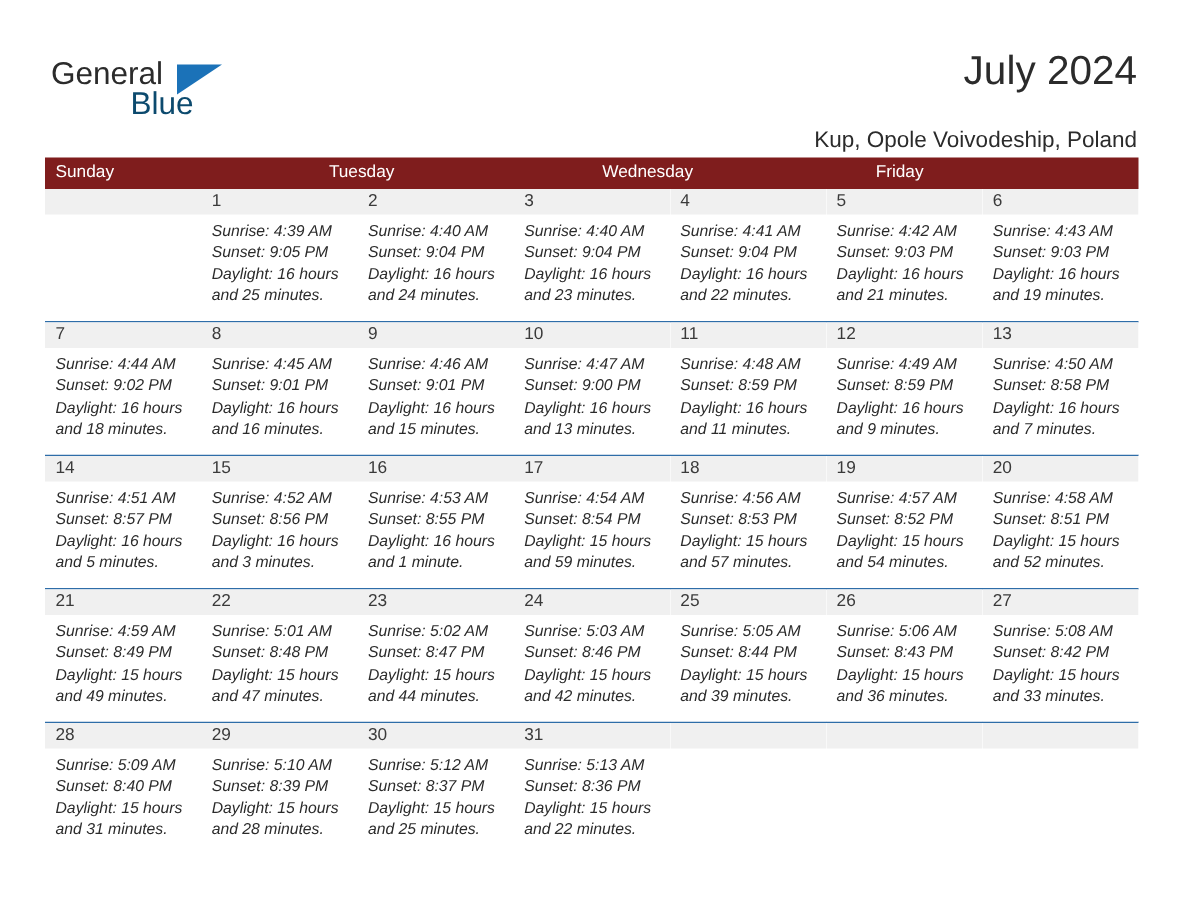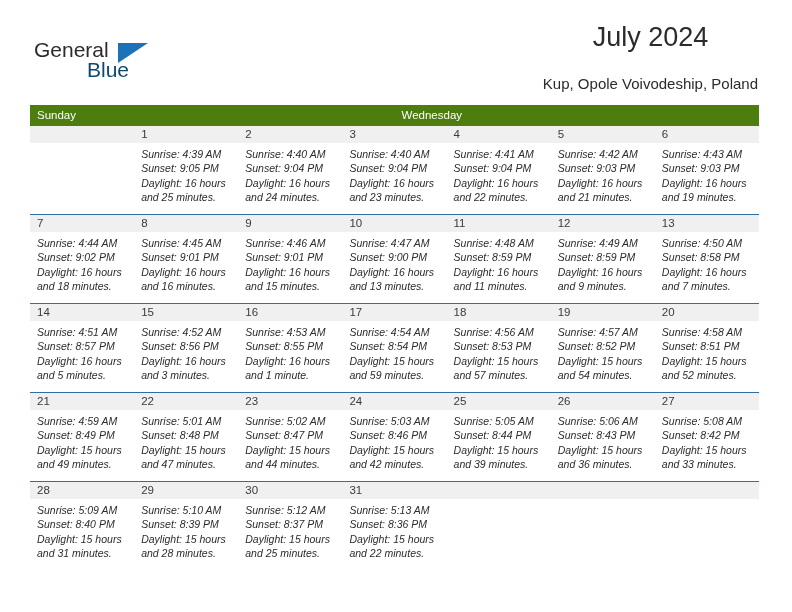--- a/index.html
+++ b/index.html
@@ -59,22 +59,22 @@
     left: 84px;
     top: 5px;
     width: 0;
     height: 0;
     border-left: 30px solid #1b72b8;
     border-bottom: 20px solid transparent;
   }
   .title-block {
     position: absolute;
     right: 34px;
-    top: 20px;
-    text-align: center;
+    top: 30px;
+    text-align: right;
   }
   .cal-title {
     font-size: 27px;
     color: #2b2b2b;
     line-height: 34px;
     white-space: nowrap;
   }
   .cal-subtitle {
     margin-top: 20px;
     font-size: 15px;
@@ -86,21 +86,21 @@
   
   .calendar {
     position: absolute;
     left: 30px;
     top: 105px;
     width: 729px;
   }
   .weekdays {
     display: flex;
     width: 100%;
-    background: #4d7c0f;
+    background: #7f1d1d;
     height: 21px;
   }
   .weekday {
     flex: 1 1 0;
     color: #ffffff;
     font-size: 11.5px;
     line-height: 21px;
     padding-left: 7px;
     box-sizing: border-box;
     overflow: hidden;
@@ -163,21 +163,23 @@
     <div class="title-block">
       <div class="cal-title">July 2024</div>
       <div class="cal-subtitle">Kup, Opole Voivodeship, Poland</div>
     </div>
 
   </div>
 
   <div class="calendar">
     <div class="weekdays" id="weekday-row">
         <div class="weekday">Sunday</div>
+        <div class="weekday">Tuesday</div>
         <div class="weekday">Wednesday</div>
+        <div class="weekday">Friday</div>
       </div>
     <div id="weeks-container">
         <div class="week">
           <div class="day empty">
             <div class="daynum-band"></div>
             <div class="day-body"></div>
           </div>
           <div class="day">
             <div class="daynum-band">1</div>
             <div class="day-body">

